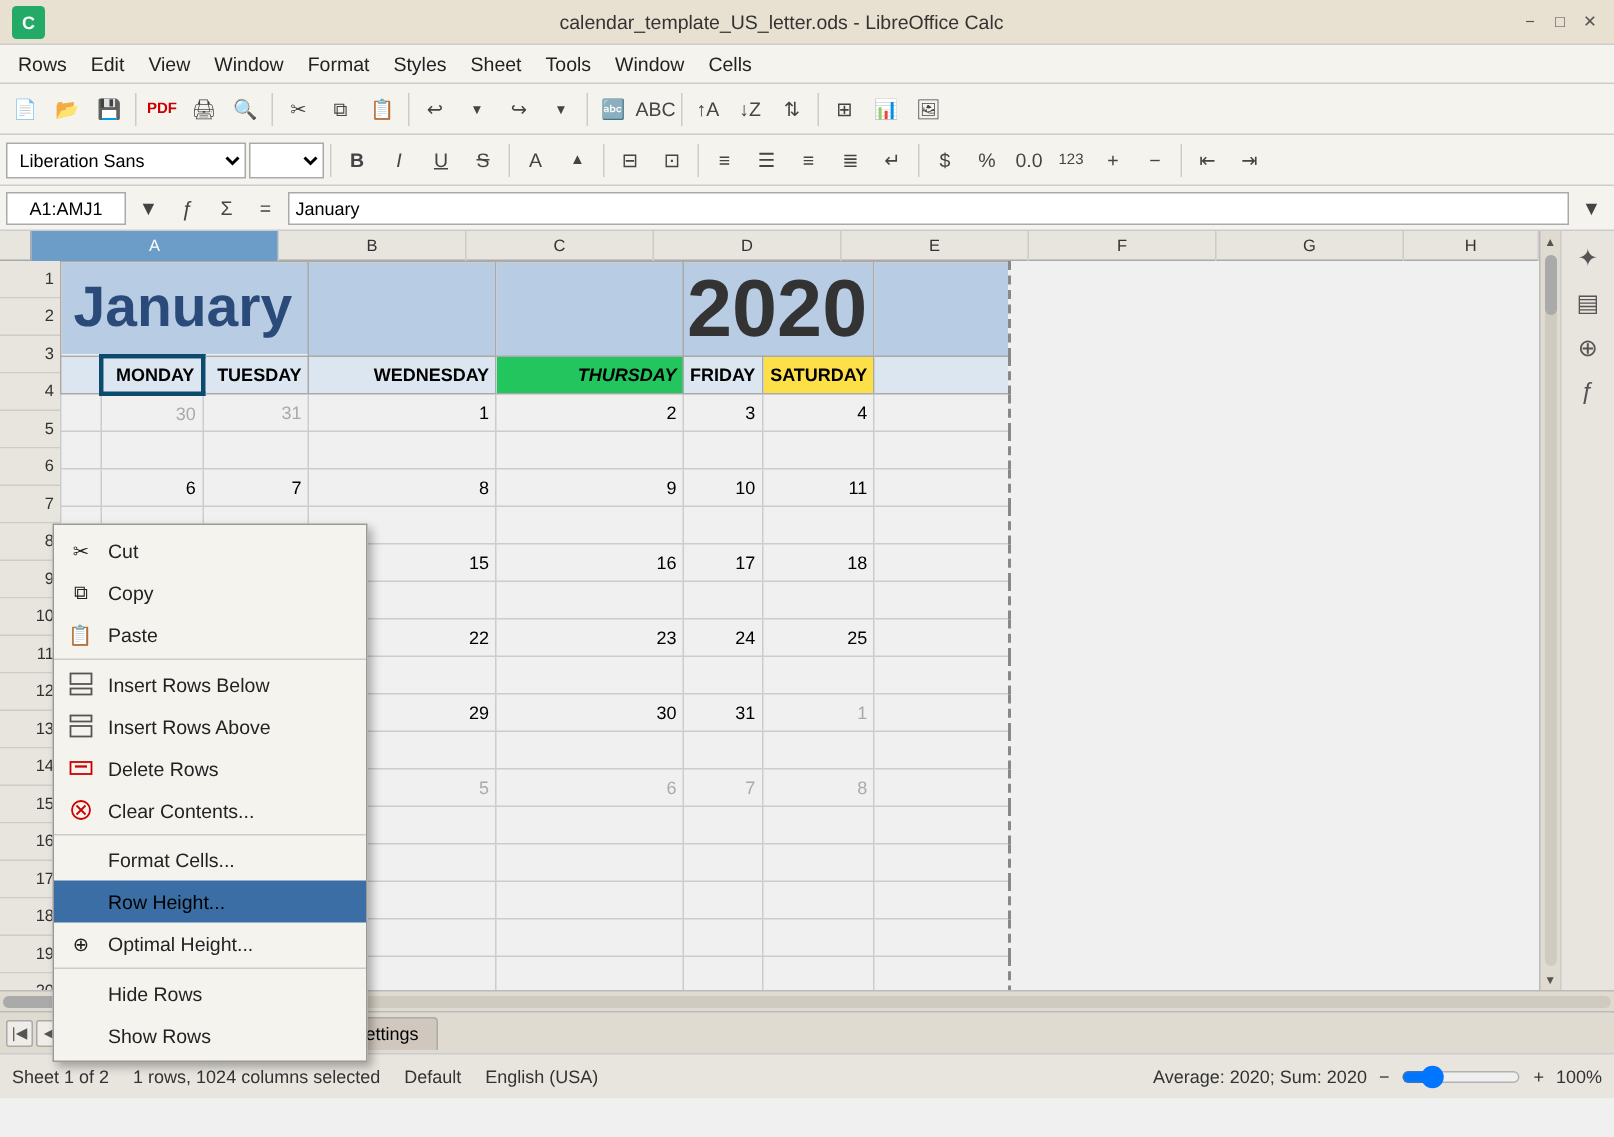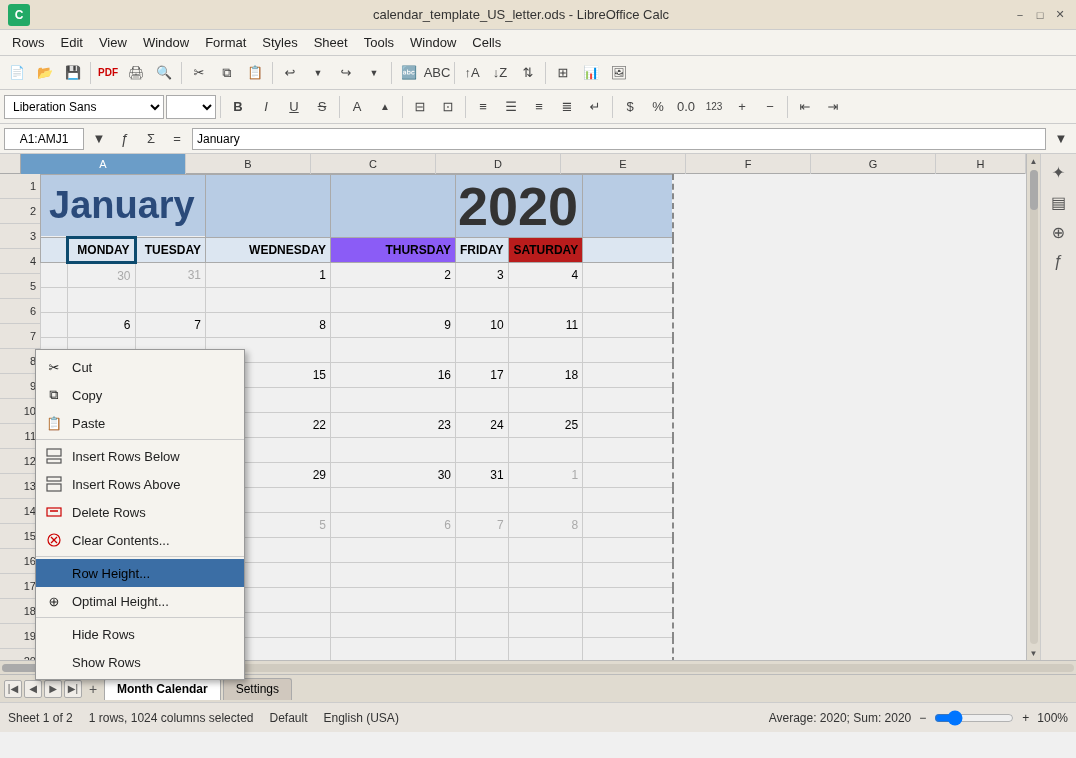--- a/index.html
+++ b/index.html
@@ -351,23 +351,23 @@
             <td style="width:125px; background:#b8cce4; border:1px solid #aaa;"></td>
             <td style="width:125px; background:#b8cce4; font-size:54px; font-weight:bold; color:#333; text-align:right; padding-right:4px; border:1px solid #aaa;" colspan="2">2020</td>
             <td style="width:90px; background:#b8cce4; border:1px solid #aaa; border-right:2px dashed #888;"></td>
           </tr>
 
           <tr>
             <td style="background:#dce6f1; font-weight:bold; font-size:12px; text-align:right; padding-right:4px; border:1px solid #aaa; height:25px;"></td>
             <td style="background:#dce6f1; font-weight:bold; font-size:12px; text-align:right; padding-right:4px; border:3px solid #0c4a6e;">MONDAY</td>
             <td style="background:#dce6f1; font-weight:bold; font-size:12px; text-align:right; padding-right:4px; border:1px solid #aaa;">TUESDAY</td>
             <td style="background:#dce6f1; font-weight:bold; font-size:12px; text-align:right; padding-right:4px; border:1px solid #aaa;">WEDNESDAY</td>
-            <td style="background:#8b5cf6; font-weight:bold; font-size:12px; text-align:right; padding-right:4px; border:1px solid #aaa;">THURSDAY</td>
+            <td style="background:#22c55e; font-weight:bold; font-size:12px; text-align:right; padding-right:4px; border:1px solid #aaa;font-style:italic;">THURSDAY</td>
             <td style="background:#dce6f1; font-weight:bold; font-size:12px; text-align:right; padding-right:4px; border:1px solid #aaa;">FRIDAY</td>
-            <td style="background:#b91c1c; font-weight:bold; font-size:12px; text-align:right; padding-right:4px; border:1px solid #aaa;">SATURDAY</td>
+            <td style="background:#fde047; font-weight:bold; font-size:12px; text-align:right; padding-right:4px; border:1px solid #aaa;">SATURDAY</td>
             <td style="background:#dce6f1; border:1px solid #aaa; border-right:2px dashed #888;"></td>
           </tr>
 
           <tr>
             <td style="border:1px solid #ccc; height:25px; text-align:right; padding-right:4px; color:#aaa;"></td>
             <td style="border:1px solid #ccc; text-align:right; padding-right:4px; color:#aaa;">30</td>
             <td style="border:1px solid #ccc; text-align:right; padding-right:4px; color:#aaa;">31</td>
             <td style="border:1px solid #ccc; text-align:right; padding-right:4px;">1</td>
             <td style="border:1px solid #ccc; text-align:right; padding-right:4px;">2</td>
             <td style="border:1px solid #ccc; text-align:right; padding-right:4px;">3</td>
@@ -602,20 +602,24 @@
       <div class="ctx-icon">
         <svg width="16" height="16" viewBox="0 0 16 16">
             <circle cx="8" cy="8" r="6" fill="none" stroke="#c00" stroke-width="1.2"></circle>
             <line x1="5" y1="5" x2="11" y2="11" stroke="#c00" stroke-width="1.2"></line>
             <line x1="11" y1="5" x2="5" y2="11" stroke="#c00" stroke-width="1.2"></line>
           </svg>
       </div>
       <span>Clear Contents...</span>
     </div>
     <div class="ctx-sep"></div>
+    <div class="ctx-item">
+      <div class="ctx-icon"></div>
+      <span>Format Cells...</span>
+    </div>
     <div class="ctx-item highlighted">
       <div class="ctx-icon"></div>
       <span>Row Height...</span>
     </div>
     <div class="ctx-item">
       <div class="ctx-icon">⊕</div>
       <span>Optimal Height...</span>
     </div>
     <div class="ctx-sep"></div>
     <div class="ctx-item">

